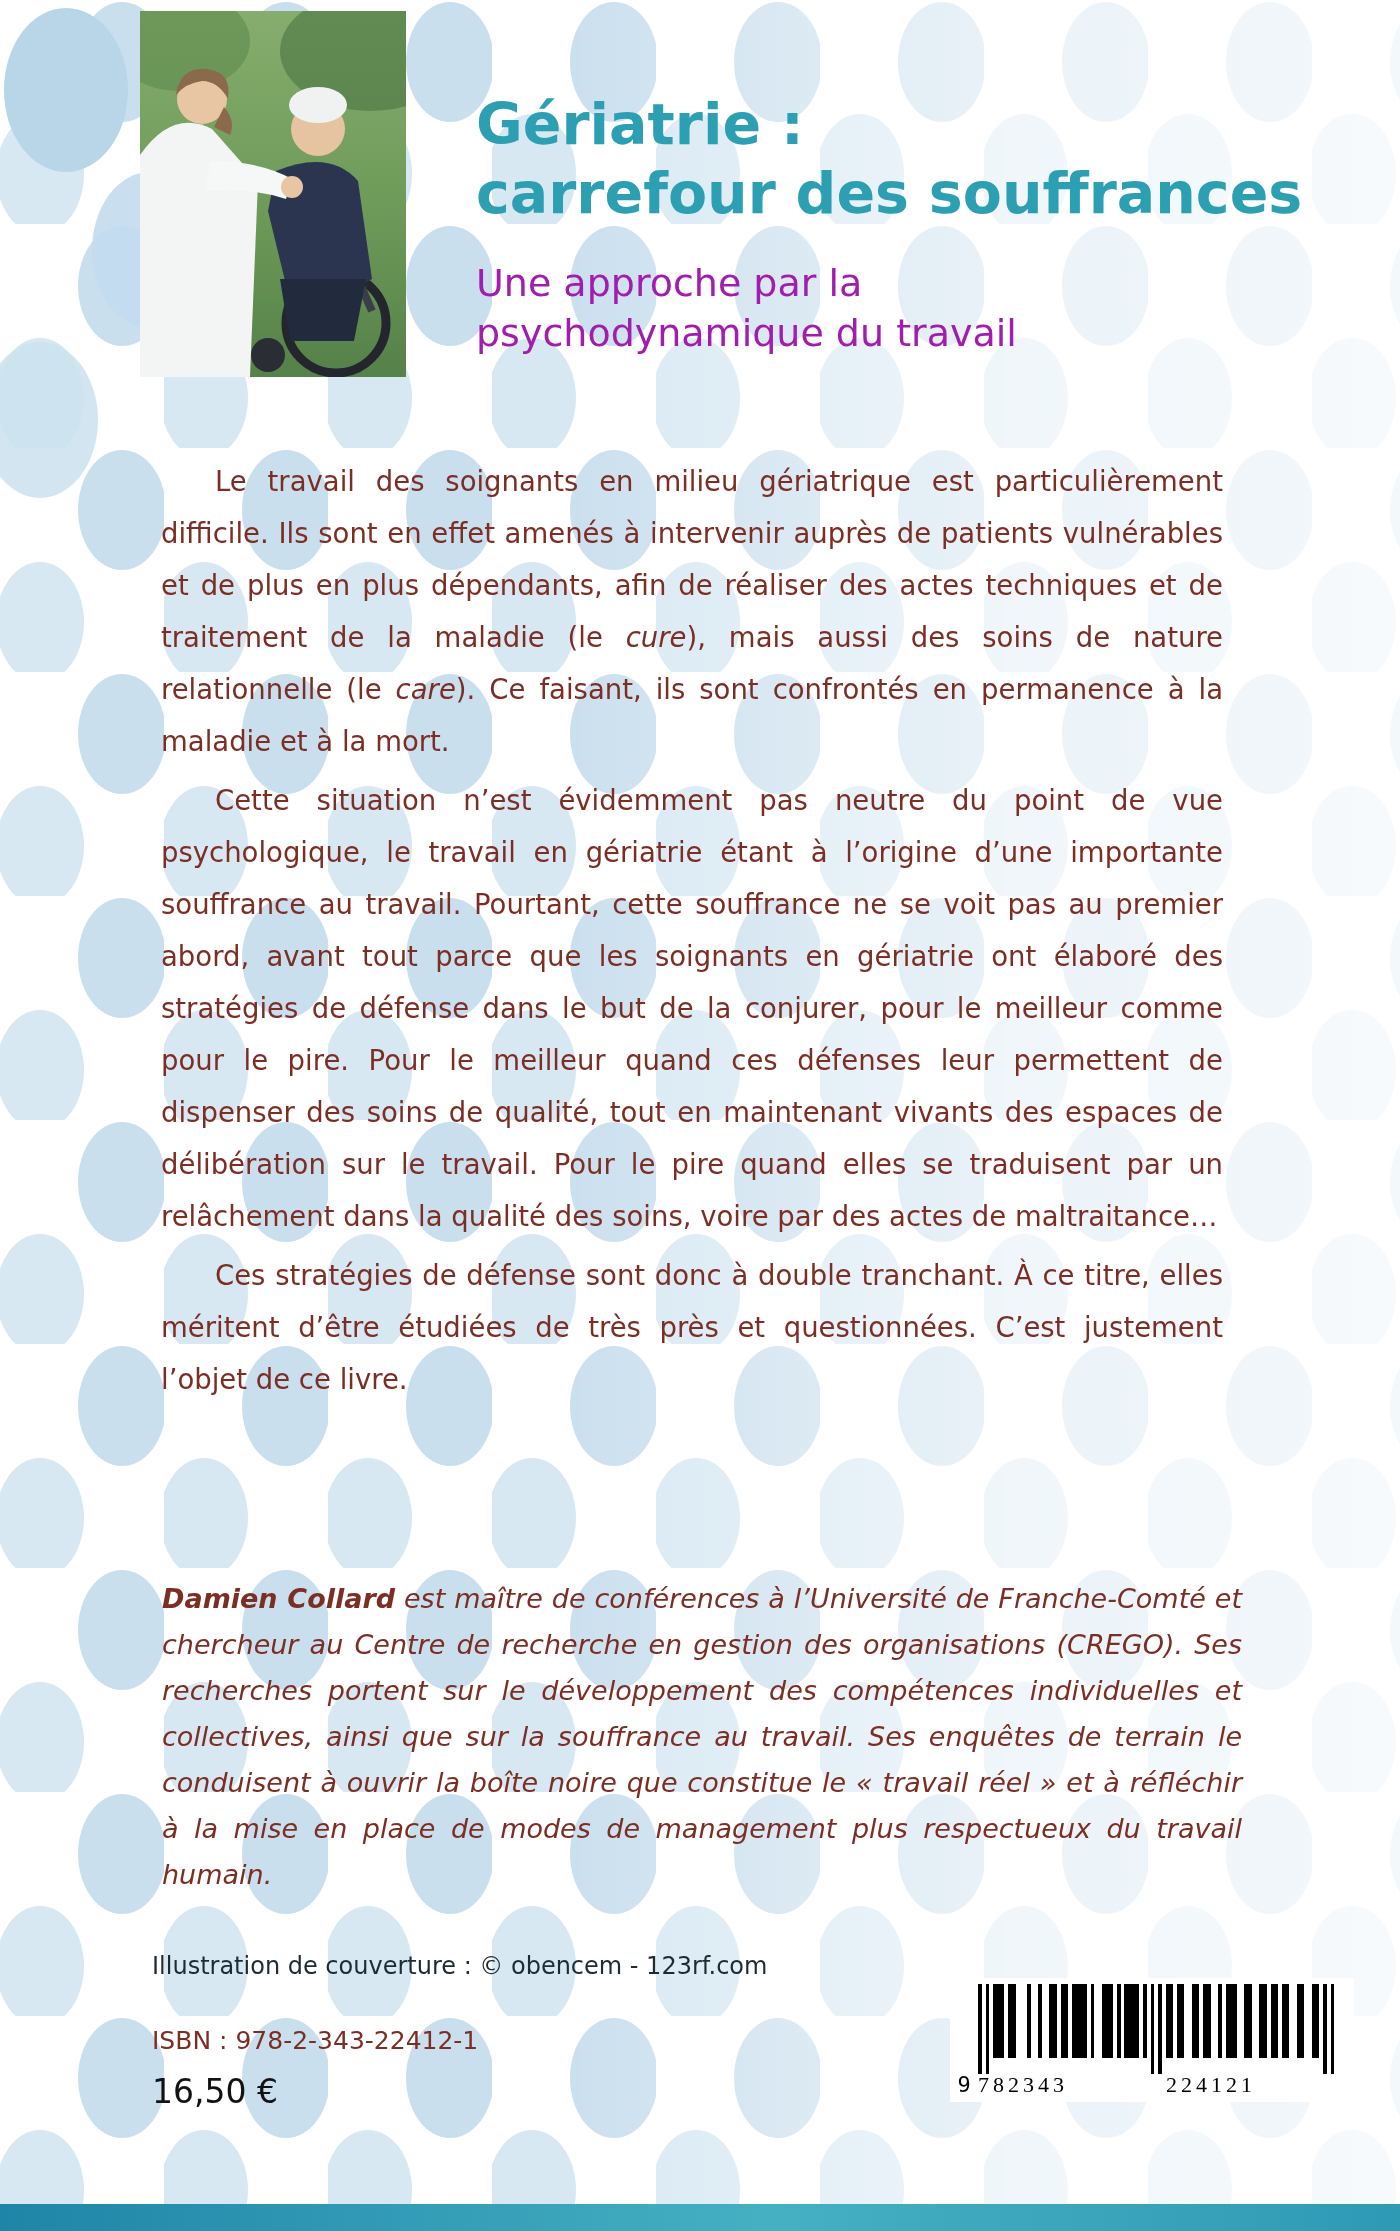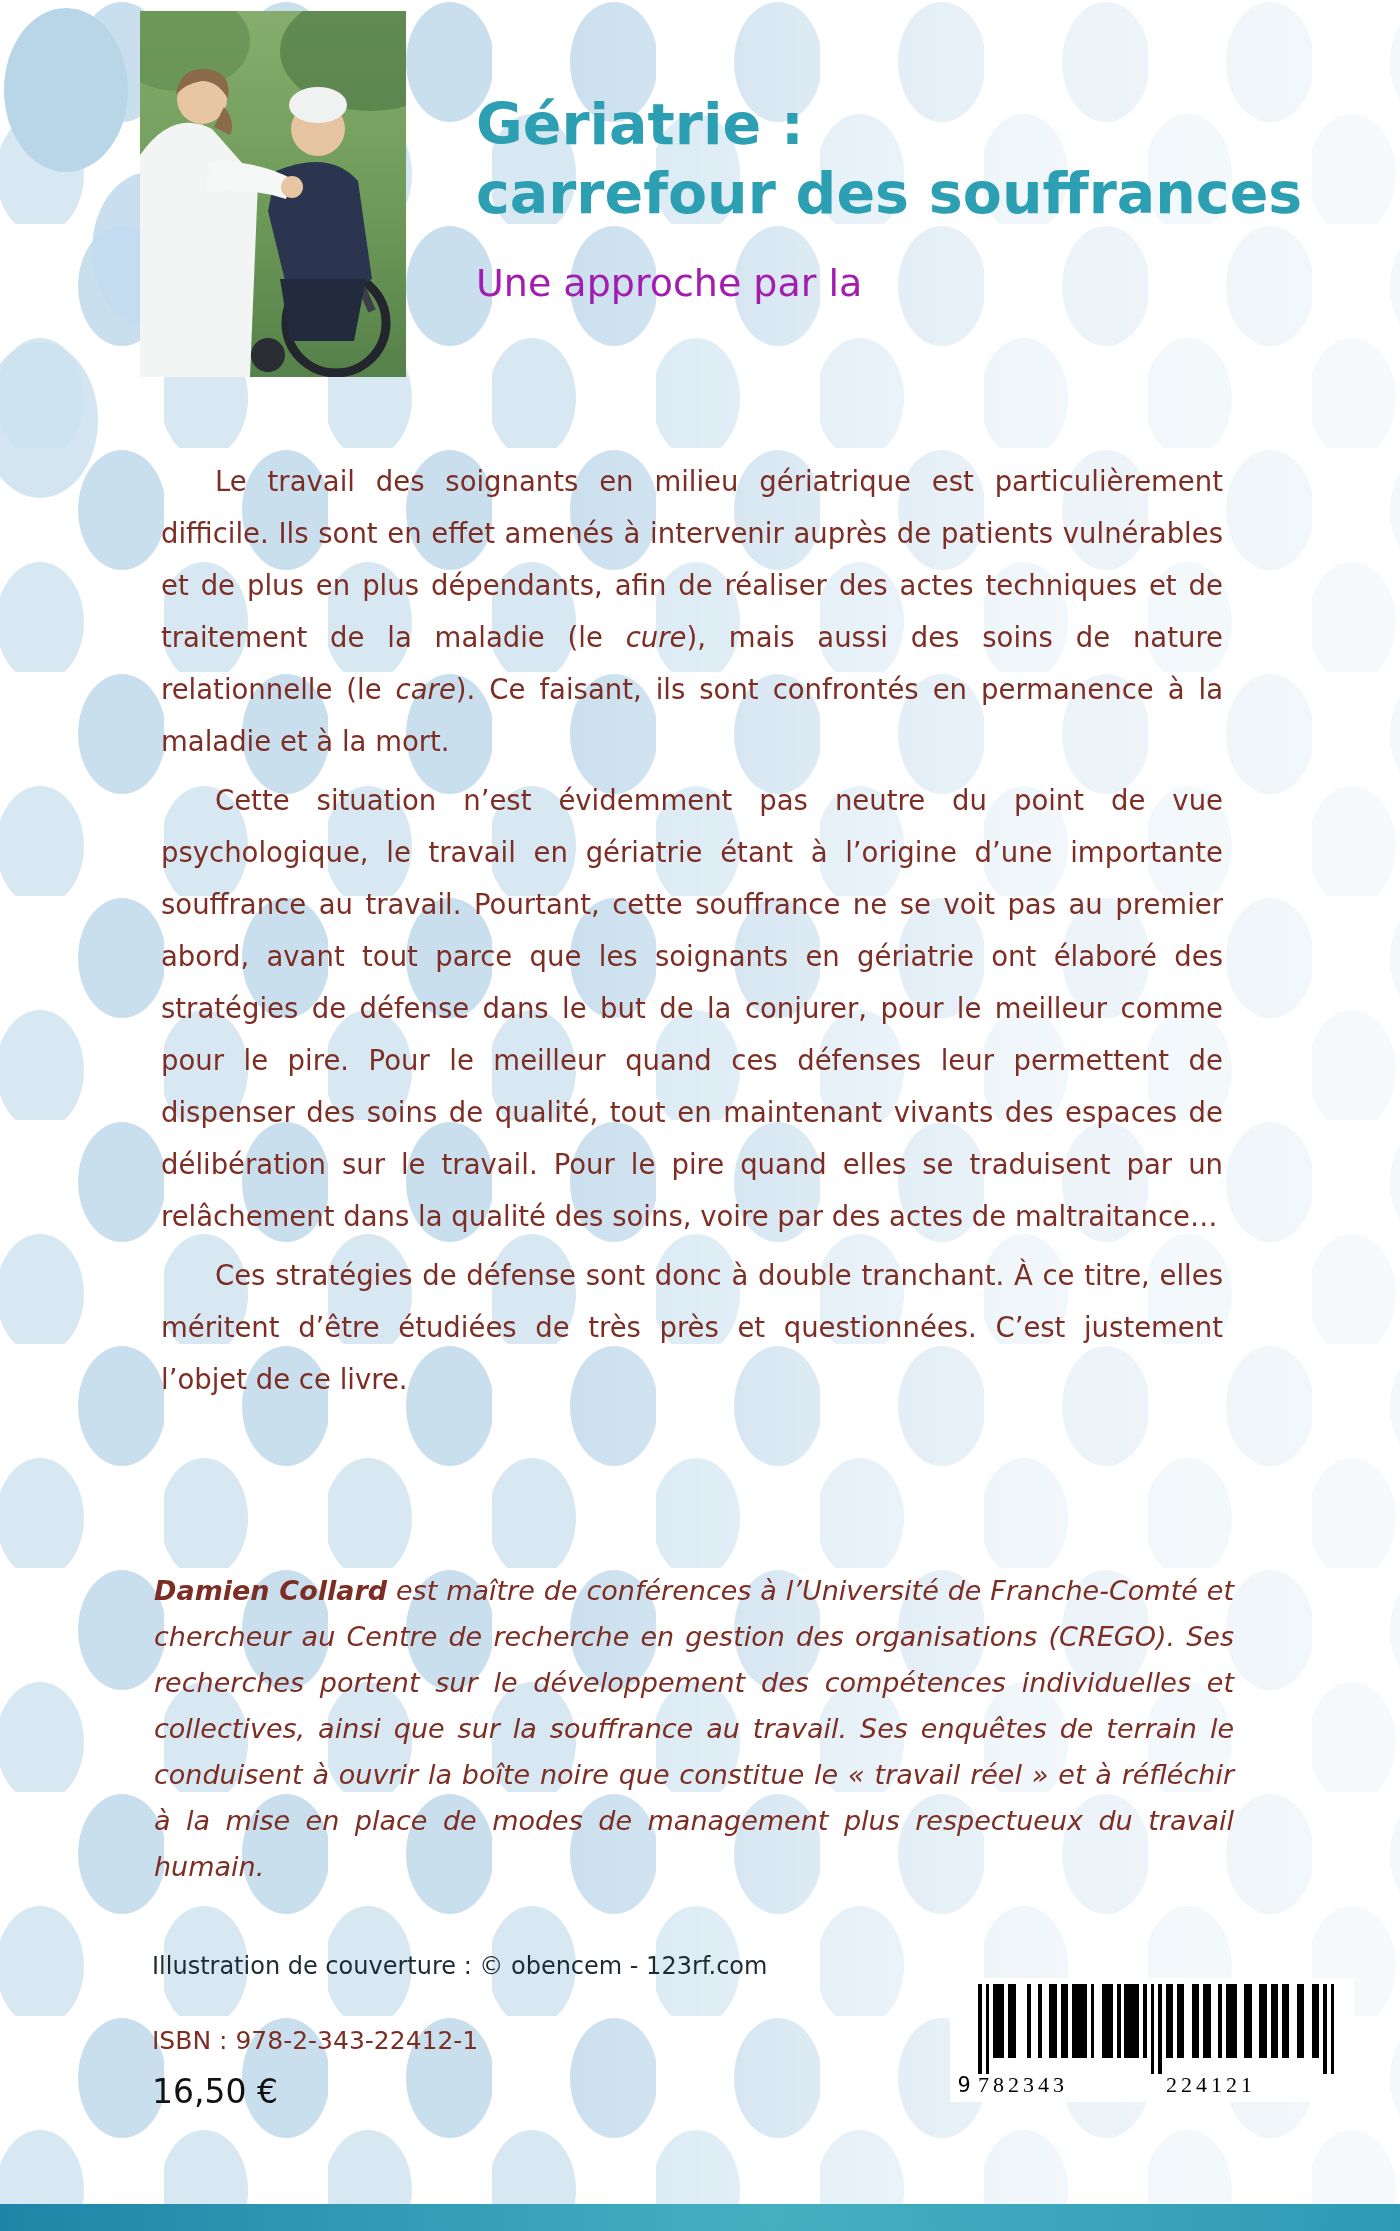--- a/index.html
+++ b/index.html
@@ -17,21 +17,21 @@
   .title span{display:block;}
   .subtitle{margin:30px 0 0 0;color:#a21caf;font-weight:normal;font-size:38px;line-height:50px;}
   .subtitle span{display:block;}
 
   .body-text{position:absolute;left:154px;top:448px;width:1076px;color:#7d2e24;
     font-size:27.5px;line-height:52px;text-align:justify;}
   .body-text p{margin:7px;text-indent:54px;}
   .body-text em{font-style:italic;}
 
   .bio{position:absolute;left:154px;top:1568px;width:1080px;color:#7d2e24;
-    font-size:27px;line-height:46px;font-style:italic;text-align:justify;margin:0;}
+    font-size:27px;line-height:46px;font-style:italic;text-align:justify;margin:8px;}
   .bio .author{font-weight:bold;}
 
   .credit{position:absolute;left:152px;top:1952px;color:#1d2b33;font-size:24px;margin:0;}
   .isbn{position:absolute;left:152px;top:2026px;color:#7d2e24;font-size:25px;margin:0;}
   .price{position:absolute;left:152px;top:2072px;color:#121212;font-size:33px;margin:0;text-align:right;}
 
   .barcode{position:absolute;left:950px;top:1978px;width:404px;height:124px;background:#fff;
     box-sizing:border-box;}
   .bars{position:absolute;left:28px;top:6px;display:flex;}
   .m{width:3.75px;height:74px;}
@@ -100,20 +100,21 @@
     </svg>
   </div>
 
   <div class="title-block">
     <h1 class="title">
       <span>Gériatrie :</span>
       <span>carrefour des souffrances</span>
     </h1>
     <h2 class="subtitle">
       <span>Une approche par la</span>
+      <span>psychodynamique du travail</span>
     </h2>
   </div>
 
   <div class="body-text">
     <p><span>Le travail des soignants en milieu gériatrique est particulièrement difficile. Ils sont en effet amenés à intervenir auprès de patients vulnérables et de plus en plus dépendants, afin de réaliser des actes techniques et de traitement de la maladie (le </span><em>cure</em><span>), mais aussi des soins de nature relationnelle (le </span><em>care</em><span>). Ce faisant, ils sont confrontés en permanence à la maladie et à la mort.</span></p>
     <p>Cette situation n’est évidemment pas neutre du point de vue psychologique, le travail en gériatrie étant à l’origine d’une importante souffrance au travail. Pourtant, cette souffrance ne se voit pas au premier abord, avant tout parce que les soignants en gériatrie ont élaboré des stratégies de défense dans le but de la conjurer, pour le meilleur comme pour le pire. Pour le meilleur quand ces défenses leur permettent de dispenser des soins de qualité, tout en maintenant vivants des espaces de délibération sur le travail. Pour le pire quand elles se traduisent par un relâchement dans la qualité des soins, voire par des actes de maltraitance…</p>
     <p>Ces stratégies de défense sont donc à double tranchant. À ce titre, elles méritent d’être étudiées de très près et questionnées. C’est justement l’objet de ce livre.</p>
   </div>
 
   <p class="bio"><span class="author">Damien Collard</span><span> est maître de conférences à l’Université de Franche-Comté et chercheur au Centre de recherche en gestion des organisations (CREGO). Ses recherches portent sur le développement des compétences individuelles et collectives, ainsi que sur la souffrance au travail. Ses enquêtes de terrain le conduisent à ouvrir la boîte noire que constitue le « travail réel » et à réfléchir à la mise en place de modes de management plus respectueux du travail humain.</span></p>

